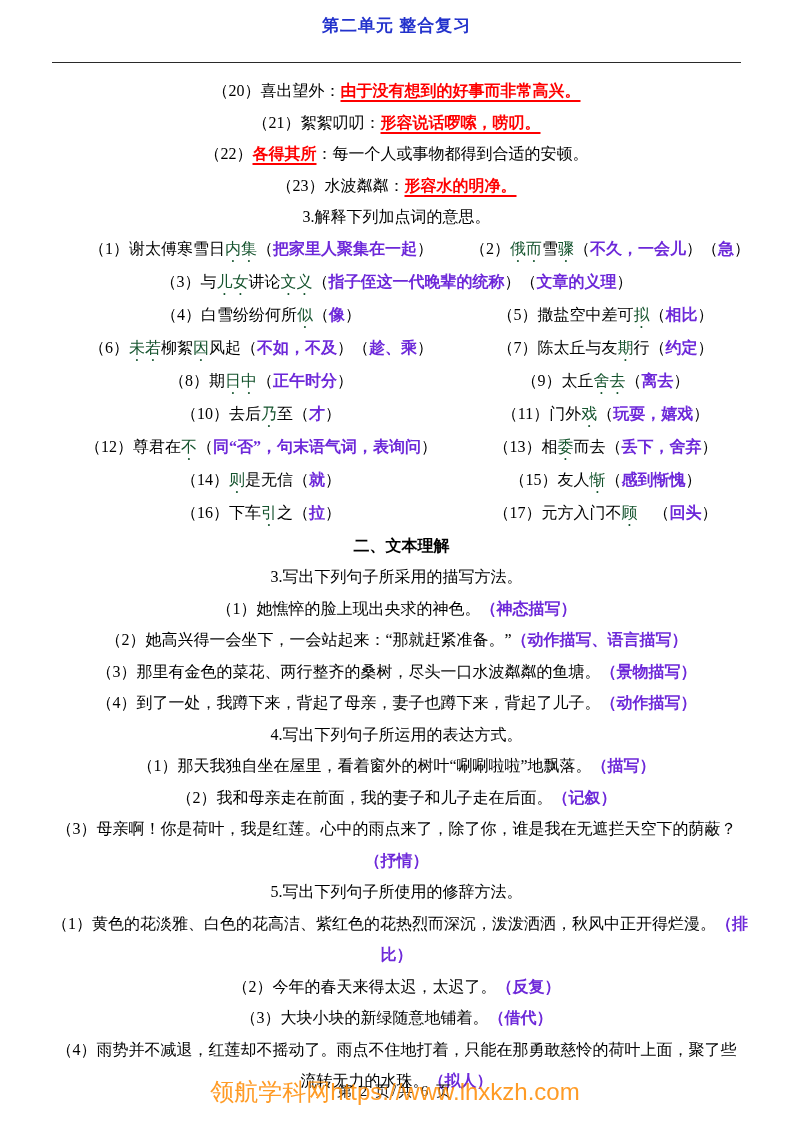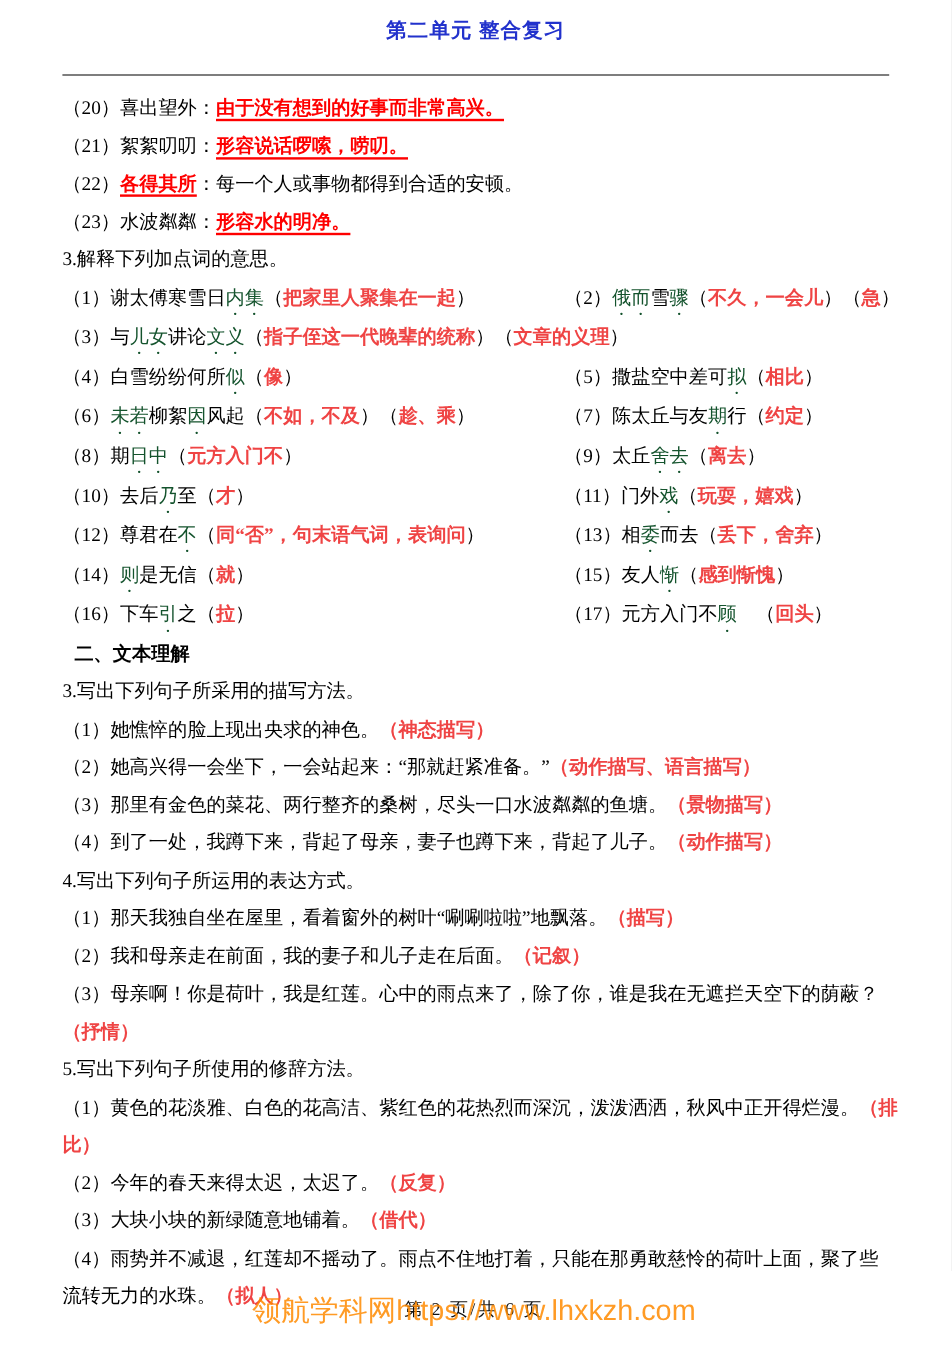--- a/index.html
+++ b/index.html
@@ -19,32 +19,33 @@
     color:#2232cc;
     font-weight:bold;
     font-size:17px;
     padding-bottom:25px;
     border-bottom:1.5px solid #2a2a2a;
     letter-spacing:1px;
   }
   .doc-body{
     padding-top:12px;
     font-size:16px;
+    text-align:center;
   }
   .line{
     line-height:31.5px;
     white-space:nowrap;
   }
   .pair{
     display:grid;
     grid-template-columns:418px 1fr;
   }
   .seg-n{color:#000;}
   .seg-b{color:#000;font-weight:bold;margin-left:10px;}
-  .seg-r{color:#ef4444;font-weight:bold;}
+  .seg-r{color:#6d28d9;font-weight:bold;}
   .seg-ru{
     color:#fe0000;font-weight:bold;
     text-decoration:underline;
     text-decoration-thickness:1.5px;
     text-underline-offset:4px;
   }
   .seg-d{
     color:#14532d;
     -webkit-text-emphasis:filled dot;
     -webkit-text-emphasis-position:under right;
@@ -94,21 +95,21 @@
       <div class="line"><span class="seg-n">（3）与</span><span class="seg-d">儿女</span><span class="seg-n">讲论</span><span class="seg-d">文义</span><span class="seg-n">（</span><span class="seg-r">指子侄这一代晚辈的统称</span><span class="seg-n">）（</span><span class="seg-r">文章的义理</span><span class="seg-n">）</span></div>
       <div class="line pair">
         <div><span class="seg-n">（4）白雪纷纷何所</span><span class="seg-d">似</span><span class="seg-n">（</span><span class="seg-r">像</span><span class="seg-n">）</span></div>
         <div><span class="seg-n">（5）撒盐空中差可</span><span class="seg-d">拟</span><span class="seg-n">（</span><span class="seg-r">相比</span><span class="seg-n">）</span></div>
       </div>
       <div class="line pair">
         <div><span class="seg-n">（6）</span><span class="seg-d">未若</span><span class="seg-n">柳絮</span><span class="seg-d">因</span><span class="seg-n">风起（</span><span class="seg-r">不如，不及</span><span class="seg-n">）（</span><span class="seg-r">趁、乘</span><span class="seg-n">）</span></div>
         <div><span class="seg-n">（7）陈太丘与友</span><span class="seg-d">期</span><span class="seg-n">行（</span><span class="seg-r">约定</span><span class="seg-n">）</span></div>
       </div>
       <div class="line pair">
-        <div><span class="seg-n">（8）期</span><span class="seg-d">日中</span><span class="seg-n">（</span><span class="seg-r">元方入门不</span><span class="seg-n">）</span></div>
+        <div><span class="seg-n">（8）期</span><span class="seg-d">日中</span><span class="seg-n">（</span><span class="seg-r">正午时分</span><span class="seg-n">）</span></div>
         <div><span class="seg-n">（9）太丘</span><span class="seg-d">舍去</span><span class="seg-n">（</span><span class="seg-r">离去</span><span class="seg-n">）</span></div>
       </div>
       <div class="line pair">
         <div><span class="seg-n">（10）去后</span><span class="seg-d">乃</span><span class="seg-n">至（</span><span class="seg-r">才</span><span class="seg-n">）</span></div>
         <div><span class="seg-n">（11）门外</span><span class="seg-d">戏</span><span class="seg-n">（</span><span class="seg-r">玩耍，嬉戏</span><span class="seg-n">）</span></div>
       </div>
       <div class="line pair">
         <div><span class="seg-n">（12）尊君在</span><span class="seg-d">不</span><span class="seg-n">（</span><span class="seg-r">同“否”，句末语气词，表询问</span><span class="seg-n">）</span></div>
         <div><span class="seg-n">（13）相</span><span class="seg-d">委</span><span class="seg-n">而去（</span><span class="seg-r">丢下，舍弃</span><span class="seg-n">）</span></div>
       </div>

